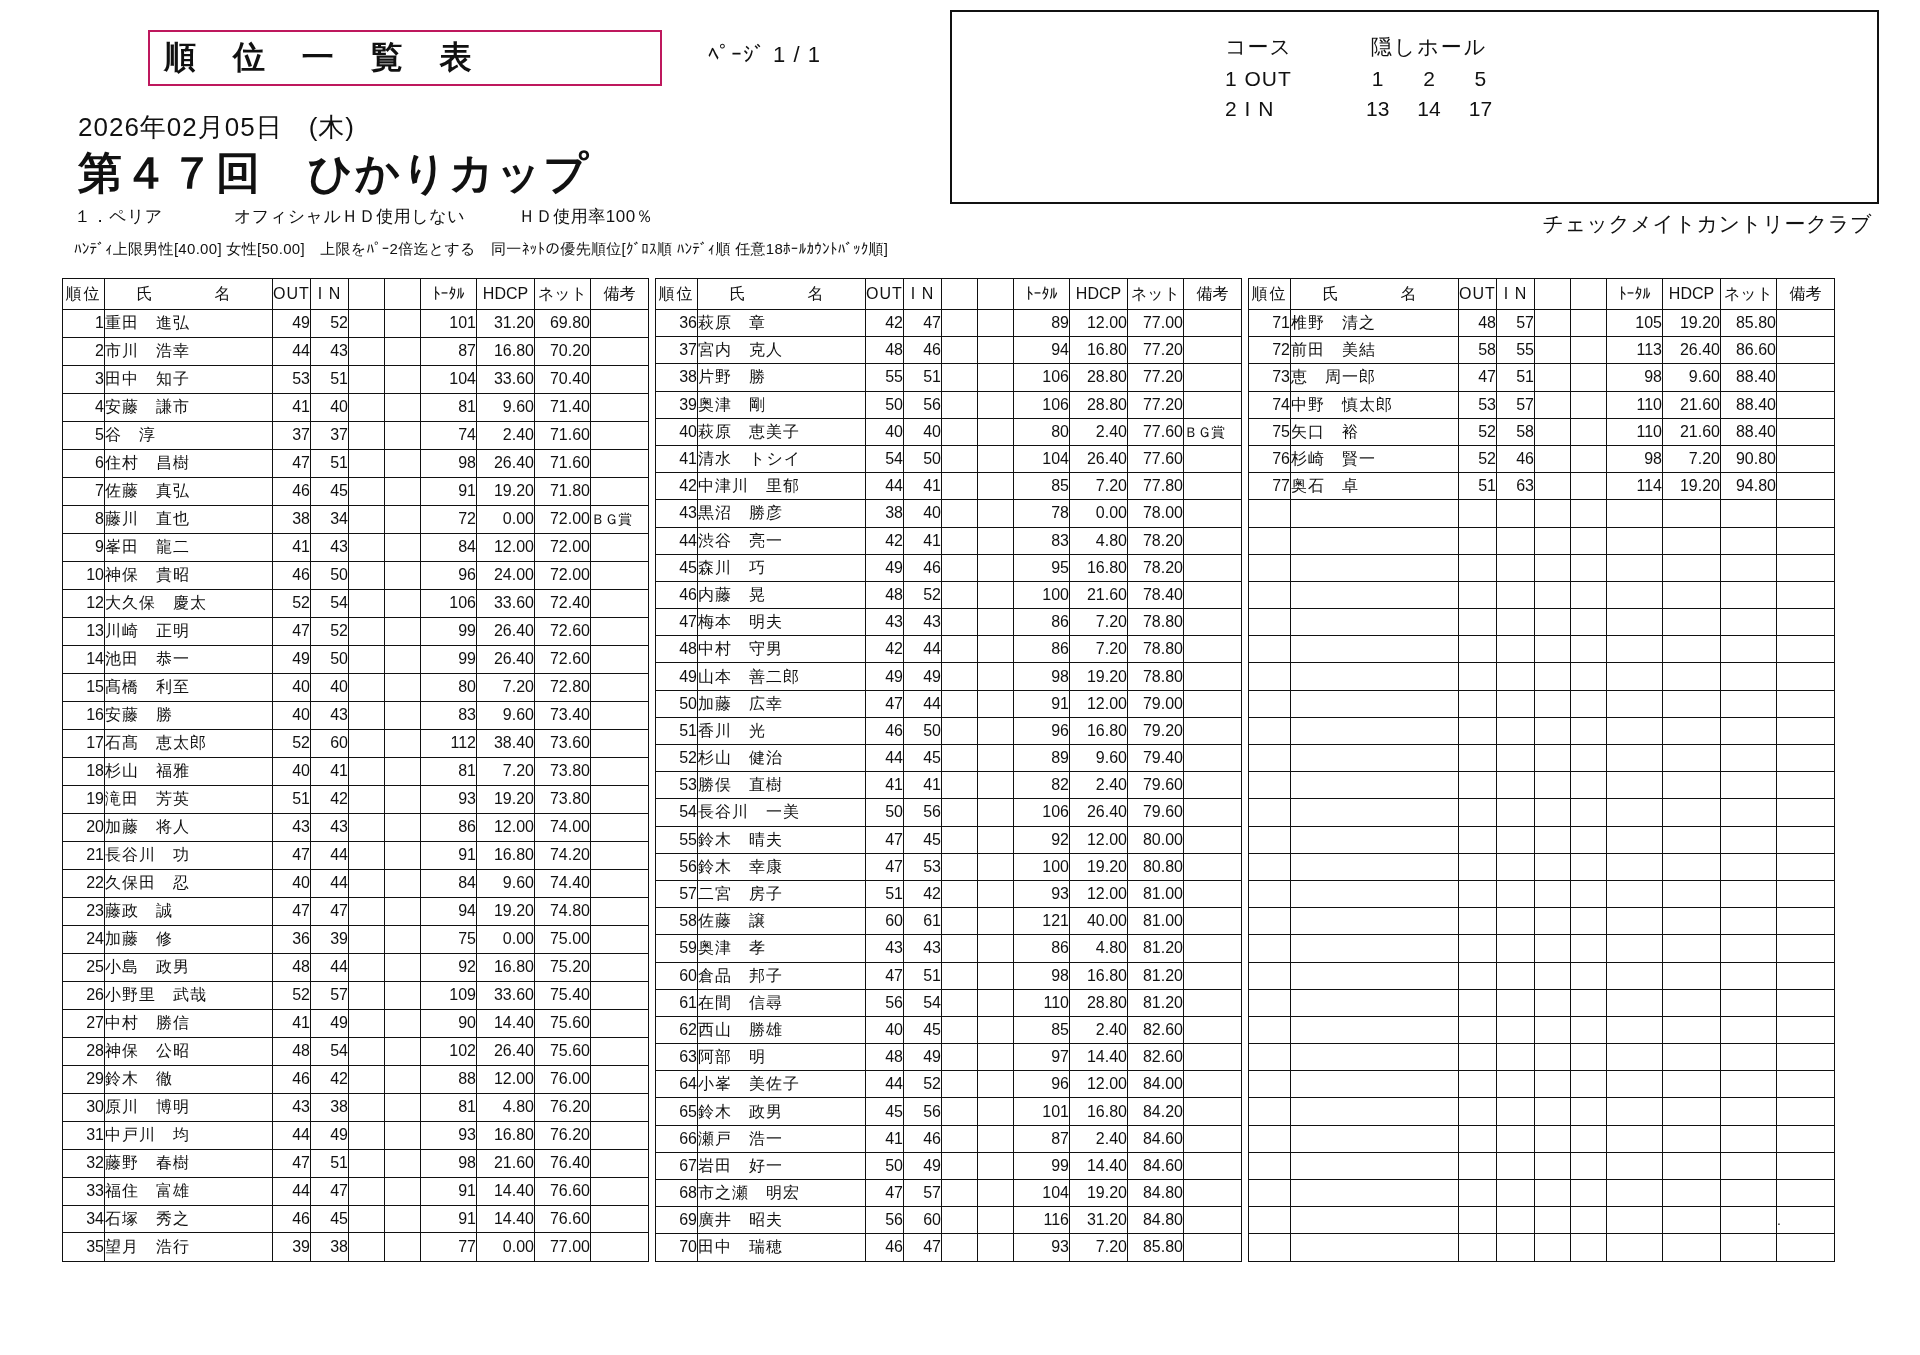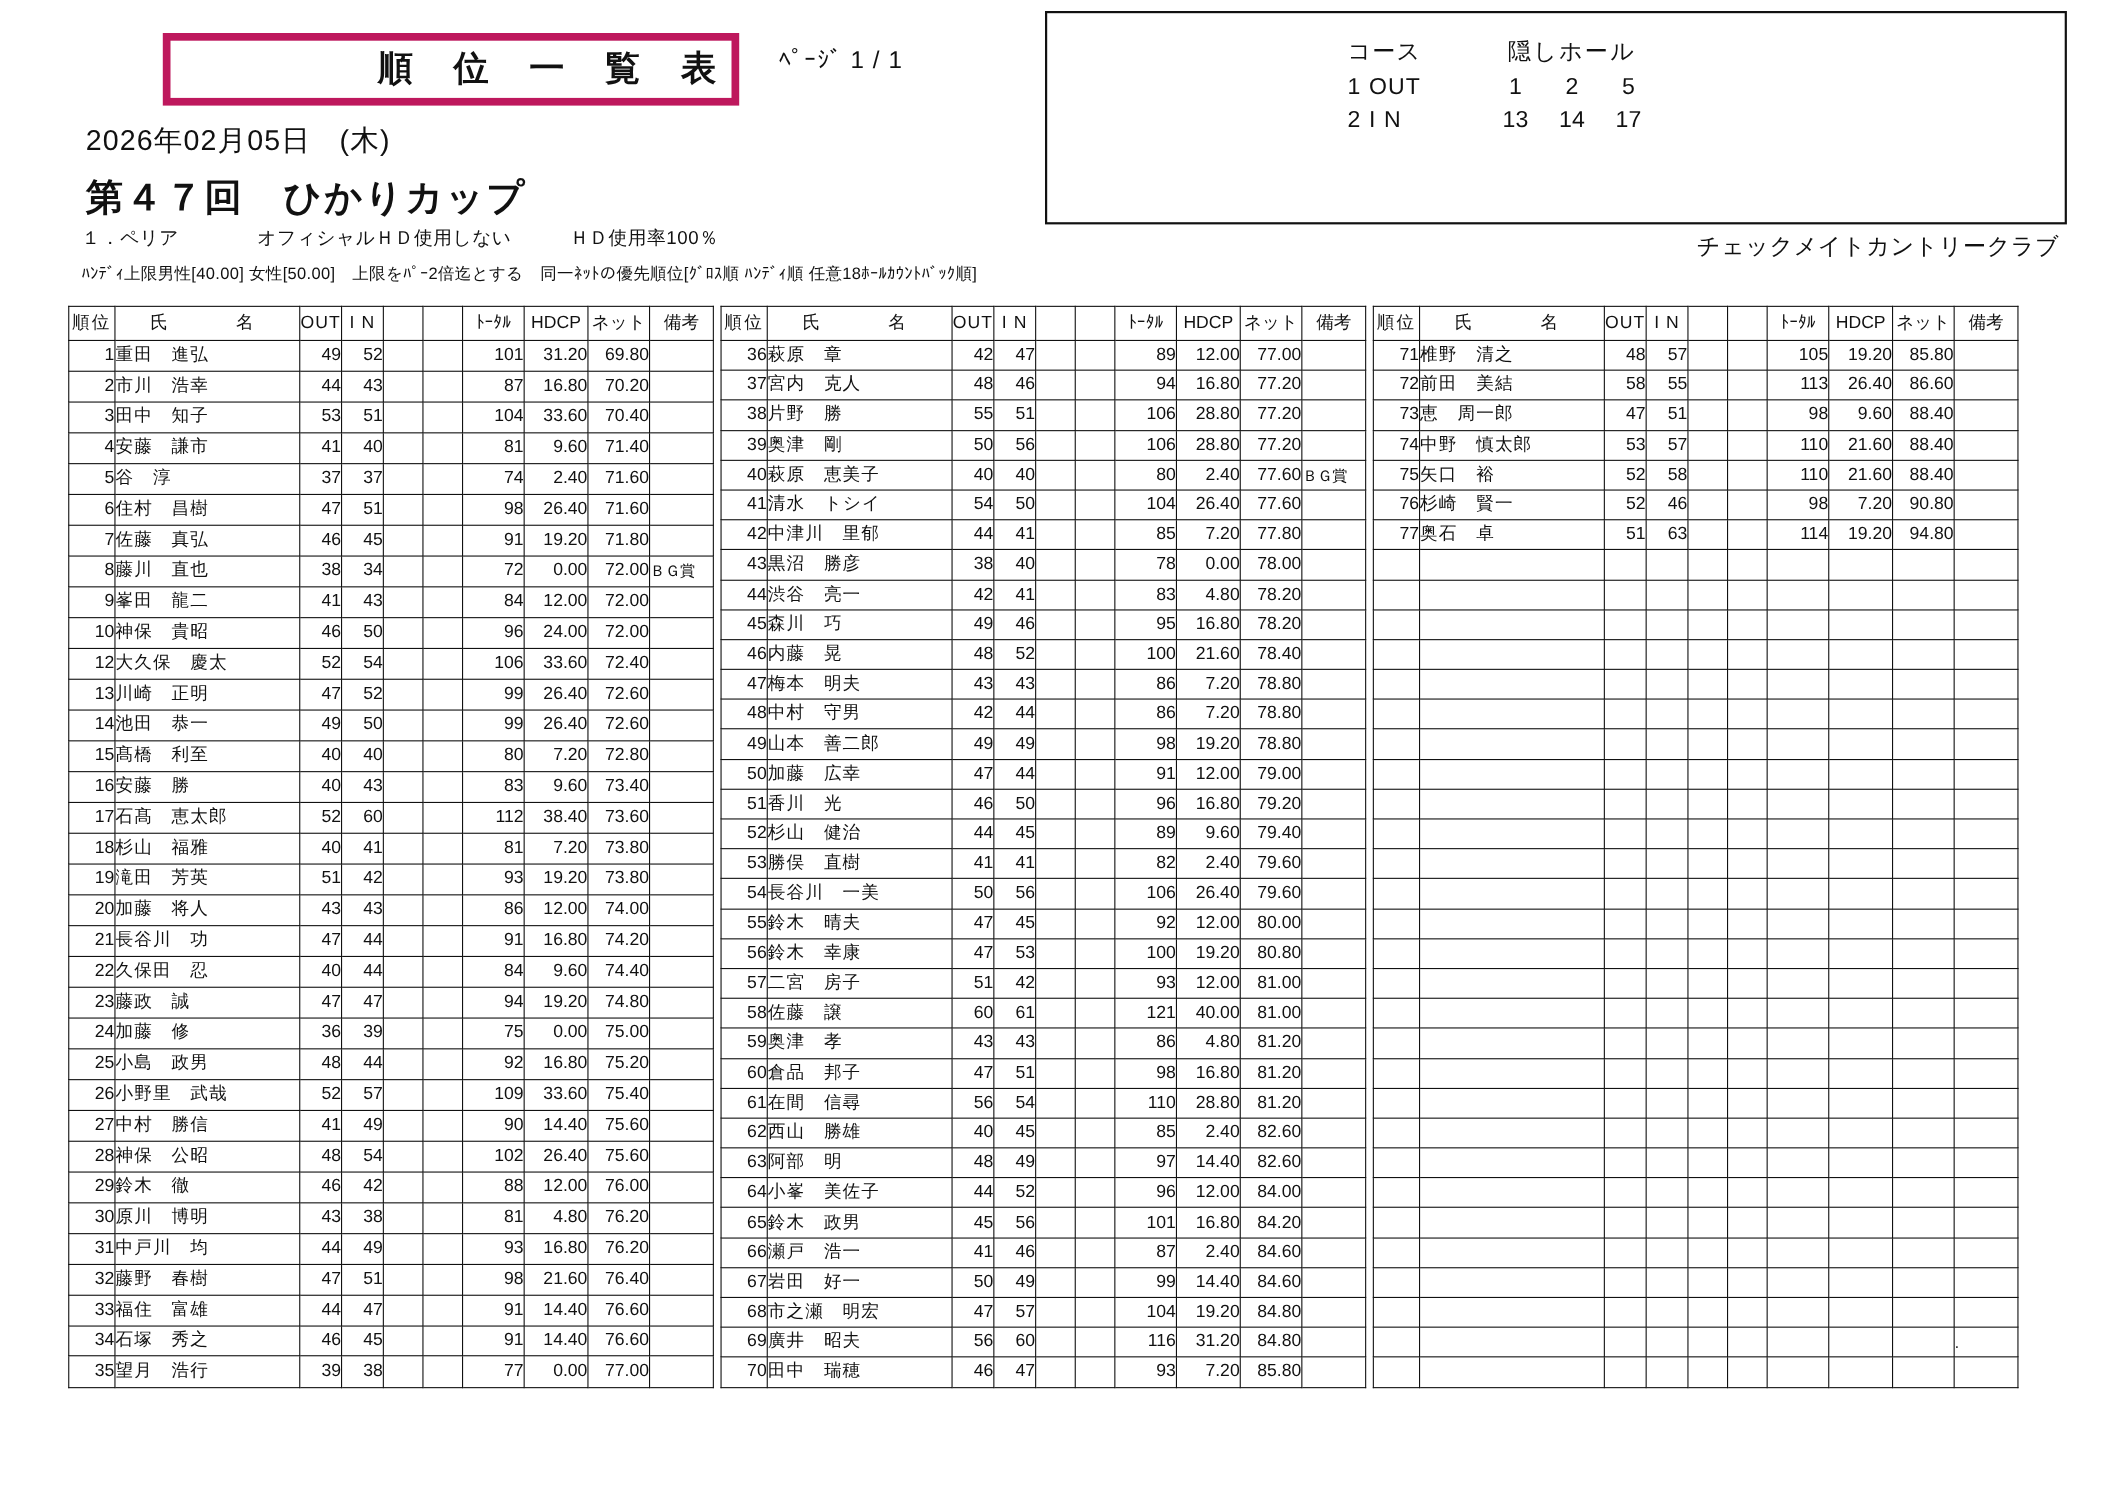--- a/index.html
+++ b/index.html
@@ -22,24 +22,24 @@
     height: 1355px;
   }
 
   
   .title-box {
     position: absolute;
     left: 148px;
     top: 30px;
     width: 510px;
     height: 52px;
-    border: 7px solid #be185d;
+    border: 2px solid #be185d;
     display: flex;
     align-items: center;
-    justify-content: flex-end;
+    justify-content: flex-start;
   }
   .title-box .title-text {
     font-size: 32px;
     letter-spacing: 14px;
     font-weight: bold;
     padding-left: 14px;
   }
   .page-no {
     position: absolute;
     left: 676px;
@@ -54,22 +54,22 @@
     top: 110px;
     font-size: 26px;
     letter-spacing: 1px;
   }
   .date-line .dow {
     margin-left: 26px;
   }
   .event-title {
     position: absolute;
     left: 78px;
-    top: 157px;
-    font-size: 34px;
+    top: 144px;
+    font-size: 44px;
     font-weight: bold;
     letter-spacing: 2px;
   }
   .rule-line {
     position: absolute;
     left: 74px;
     top: 205px;
     font-size: 17px;
     letter-spacing: 0.5px;
   }

